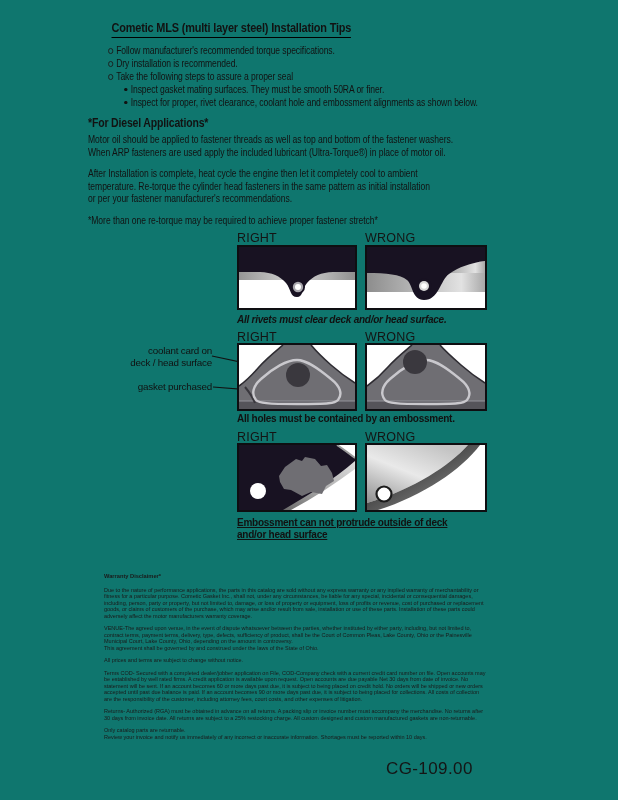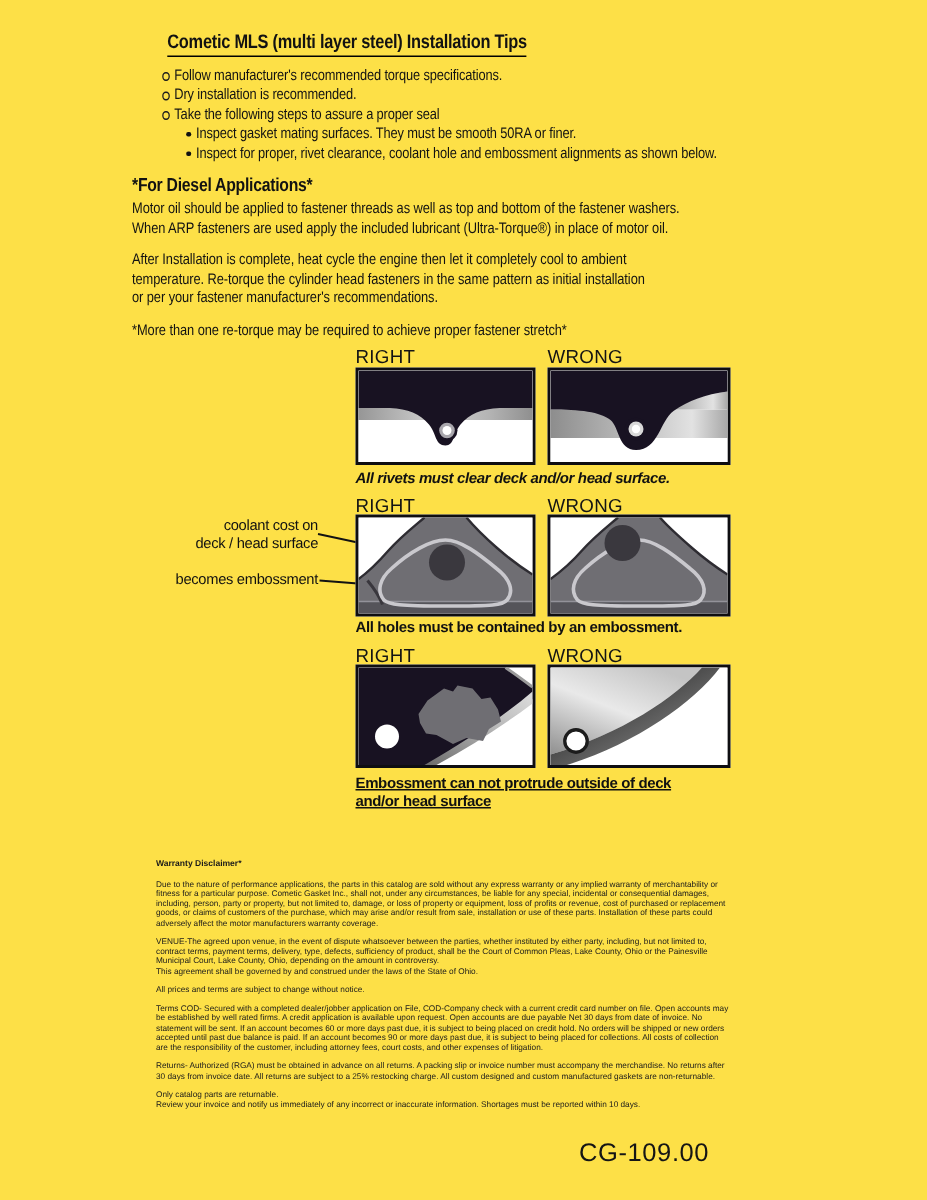--- a/index.html
+++ b/index.html
@@ -1,16 +1,16 @@
 <!DOCTYPE html>
 <html><head>
 <meta charset="utf-8">
 <style>
   html,body{margin:0;padding:0;background:#fff;}
-  #doc{position:relative;width:618px;height:800px;background:#fde047;overflow:hidden;
+  #doc{position:relative;width:618px;height:800px;background:#0f766e;overflow:hidden;
        font-family:"Liberation Sans",sans-serif;color:#121212;}
 
   
   .text-top{position:absolute;left:88px;top:18px;width:560px;
             transform:scaleX(0.84);transform-origin:0 0;}
   .title{display:inline-block;margin:2px 0 6px 28px;font-size:13px;font-weight:bold;
          letter-spacing:-0.2px;line-height:16px;border-bottom:1.6px solid #000;padding-bottom:1px;}
   .bullets{margin:0 0 0 24px;}
   .b-row{display:flex;align-items:flex-start;font-size:10.2px;line-height:13px;letter-spacing:-0.1px;}
   .b-row .mark{flex:0 0 auto;width:3.6px;height:3.6px;border:1px solid #1c1c1c;border-radius:50%;
@@ -123,23 +123,23 @@
       <circle cx="57" cy="39" r="5" fill="#d9d9d9"></circle>
       <circle cx="57" cy="39" r="2.8" fill="#ffffff"></circle>
     </svg>
   </div>
 
   <div class="dg-caption" style="left:237px;top:314px;width:260px;font-style:italic;">All rivets must clear deck and/or head surface.</div>
 
   <div class="dg-label" style="left:237px;top:330px;width:120px;">RIGHT</div>
   <div class="dg-label" style="left:365px;top:330px;width:122px;">WRONG</div>
 
-  <div class="callout" style="left:90px;top:345px;width:122px;">coolant cost on
+  <div class="callout" style="left:90px;top:345px;width:122px;">coolant card on
 deck / head surface</div>
-  <div class="callout" style="left:90px;top:381px;width:122px;">becomes embossment</div>
+  <div class="callout" style="left:90px;top:381px;width:122px;">gasket purchased</div>
 
   <svg class="ptr" style="left:210px;top:350px;" width="92" height="46" viewBox="0 0 92 46">
     <line x1="2" y1="6" x2="86" y2="24" stroke="#121212" stroke-width="1.2"></line>
     <line x1="3" y1="37" x2="54" y2="41" stroke="#121212" stroke-width="1.2"></line>
   </svg>
 
   <div class="panel" style="left:237px;top:343px;width:120px;height:68px;">
     <svg width="116" height="64" viewBox="0 0 116 64">
       <rect x="0" y="0" width="116" height="64" fill="#6f6e73"></rect>
       <path d="M0,0 H44 C37,6 28,13 20,22 C13,30 7,36 0,41 Z" fill="#ffffff"></path>

